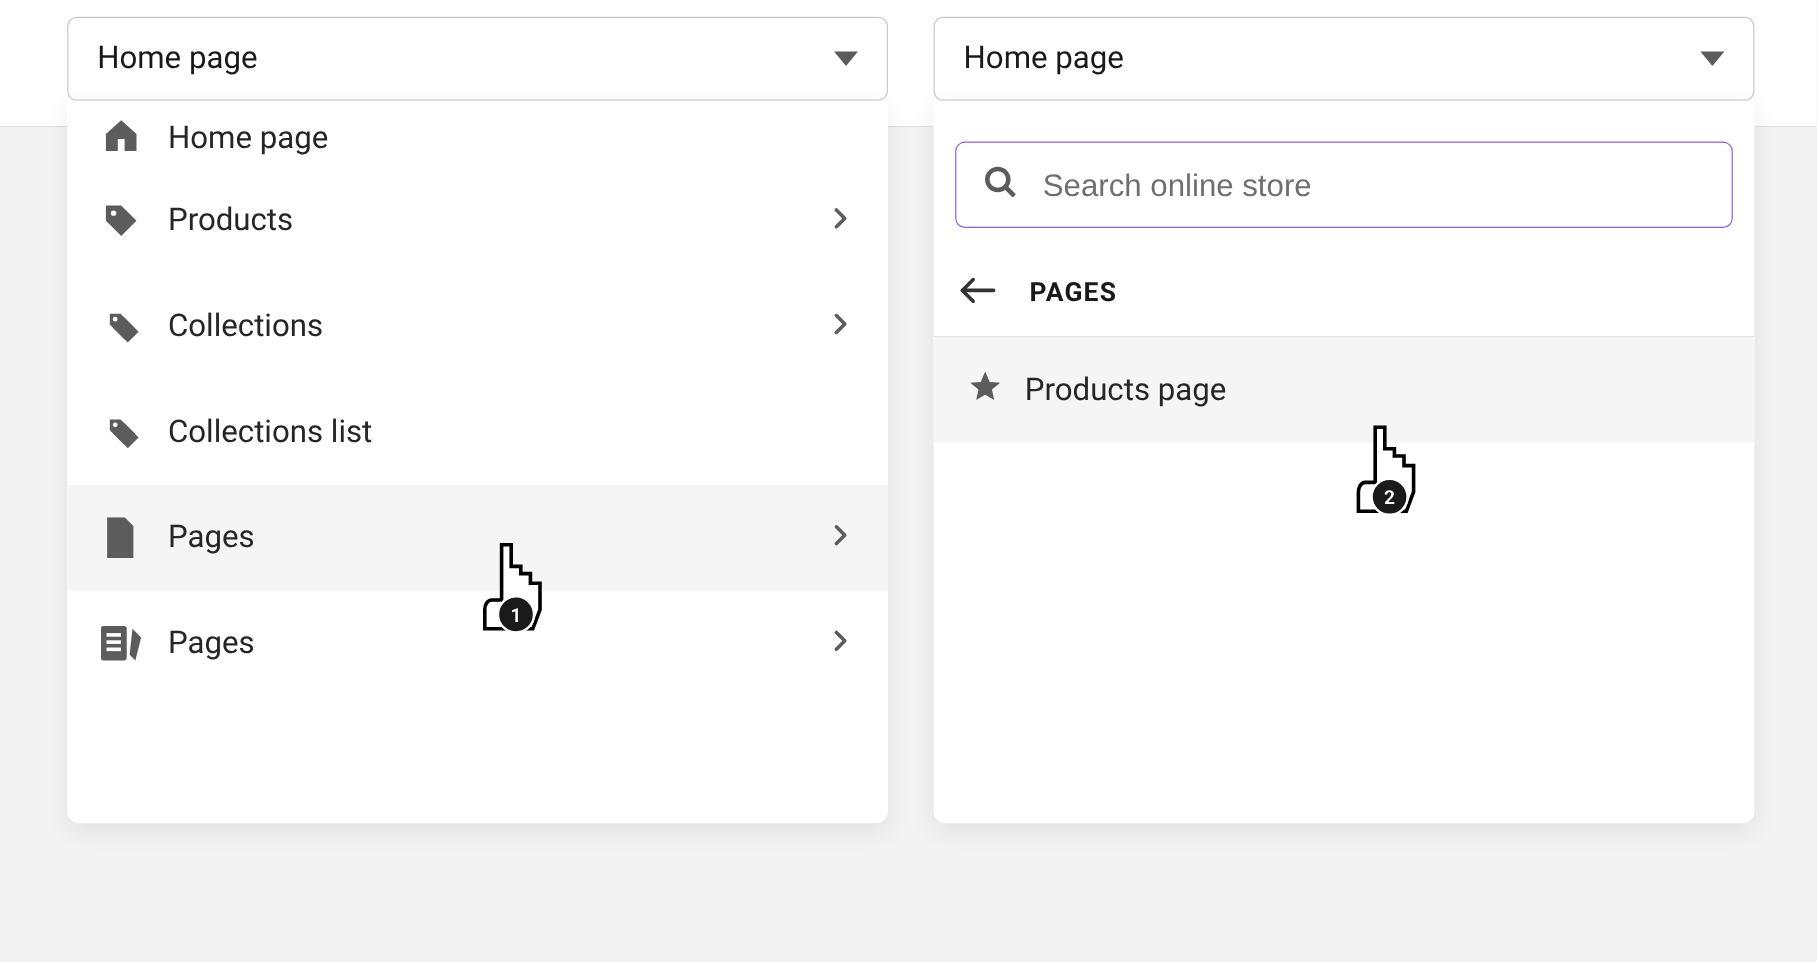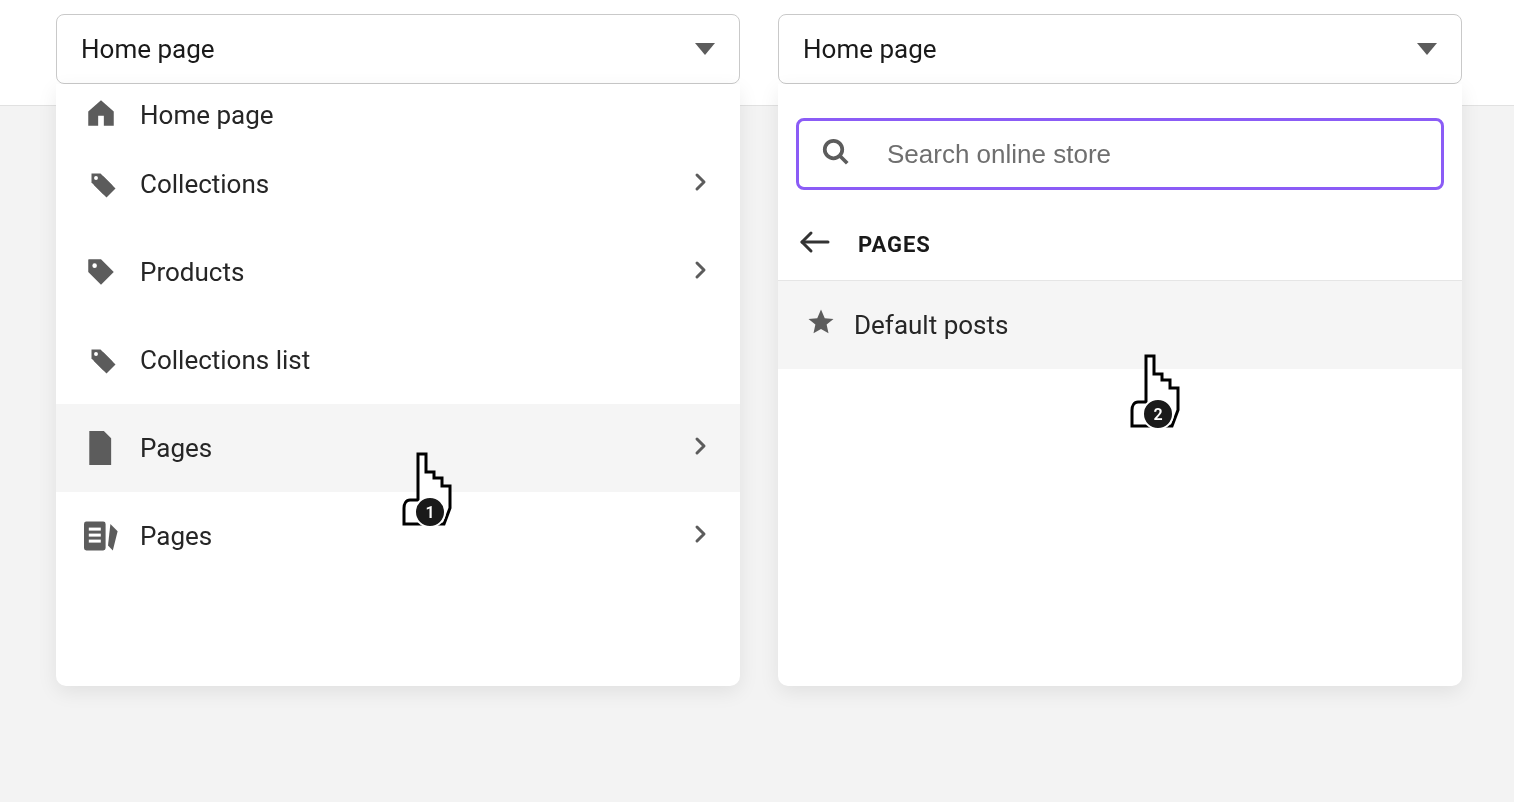--- a/index.html
+++ b/index.html
@@ -74,26 +74,26 @@
   }
   .chev-right {
     color: #5c5c5c;
   }
   .search-wrap {
     padding: 34px 18px 18px 18px;
   }
   .search-input {
     width: 100%;
     height: 72px;
-    border: 3px solid #8b5cf6;
+    border: 1px solid #8b5cf6;
     border-radius: 8px;
     display: flex;
     align-items: center;
     padding: 0 22px;
-    gap: 36px;
+    gap: 20px;
   }
   .search-input input {
     border: none;
     outline: none;
     font-size: 26px;
     color: #333;
     flex: 1;
     background: transparent;
   }
   .search-input input::placeholder { color: #6f6f6f; }
@@ -168,42 +168,42 @@
       <span class="menu-icon">
         <svg width="34" height="34" viewBox="0 0 24 24" fill="#5c5c5c">
             <path d="M3 11 L12 3 L21 11 V21 H14 V14 H10 V21 H3 Z"></path>
           </svg>
       </span>
       <span class="menu-label">Home page</span>
     </div>
 
     <div class="menu-item">
       <span class="menu-icon">
+        <svg width="34" height="34" viewBox="0 0 24 24" fill="#5c5c5c">
+            <path d="M21 12 L12 3 H4 C3 3 3 3 3 4 V12 L12 21 Z"></path>
+            <circle cx="7.5" cy="7.5" r="1.6" fill="#fff"></circle>
+          </svg>
+      </span>
+      <span class="menu-label">Products</span>
+      <span class="chev-right">
+        <svg width="24" height="24" viewBox="0 0 24 24" fill="none" stroke="#5c5c5c" stroke-width="3" stroke-linecap="round" stroke-linejoin="round">
+            <polyline points="9 5 16 12 9 19"></polyline>
+          </svg>
+      </span>
+    </div>
+
+    <div class="menu-item">
+      <span class="menu-icon">
         <svg width="36" height="36" viewBox="0 0 24 24" fill="#5c5c5c">
             <path d="M19 13 L11 5 H5 V11 L13 19 Z" transform="translate(2,2)"></path>
             <path d="M19 13 L11 5 H5 V11 L13 19 Z"></path>
             <circle cx="8" cy="8" r="1.3" fill="#fff"></circle>
           </svg>
       </span>
       <span class="menu-label">Collections</span>
-      <span class="chev-right">
-        <svg width="24" height="24" viewBox="0 0 24 24" fill="none" stroke="#5c5c5c" stroke-width="3" stroke-linecap="round" stroke-linejoin="round">
-            <polyline points="9 5 16 12 9 19"></polyline>
-          </svg>
-      </span>
-    </div>
-
-    <div class="menu-item">
-      <span class="menu-icon">
-        <svg width="34" height="34" viewBox="0 0 24 24" fill="#5c5c5c">
-            <path d="M21 12 L12 3 H4 C3 3 3 3 3 4 V12 L12 21 Z"></path>
-            <circle cx="7.5" cy="7.5" r="1.6" fill="#fff"></circle>
-          </svg>
-      </span>
-      <span class="menu-label">Products</span>
       <span class="chev-right">
         <svg width="24" height="24" viewBox="0 0 24 24" fill="none" stroke="#5c5c5c" stroke-width="3" stroke-linecap="round" stroke-linejoin="round">
             <polyline points="9 5 16 12 9 19"></polyline>
           </svg>
       </span>
     </div>
 
     <div class="menu-item">
       <span class="menu-icon">
         <svg width="36" height="36" viewBox="0 0 24 24" fill="#5c5c5c">
@@ -273,21 +273,21 @@
     </span>
     <span class="section-label">PAGES</span>
   </div>
 
   <div class="sub-item">
     <span>
       <svg width="30" height="30" viewBox="0 0 24 24" fill="#5c5c5c">
           <path d="M12 2 L15 9 L22 9.5 L16.5 14 L18 21 L12 17.5 L6 21 L7.5 14 L2 9.5 L9 9 Z"></path>
         </svg>
     </span>
-    <span>Default posts</span>
+    <span>Products page</span>
   </div>
 </div>
 
 <div class="cursor-overlay cursor1">
   <svg width="64" height="86" viewBox="0 0 64 86">
     <g fill="#fff" stroke="#000" stroke-width="3">
       <path d="M20 4 L20 50 L12 50 C8 50 6 54 6 58 L6 74 L46 74 L52 58 L52 36 L44 36 L44 28 L36 28 L36 22 L28 22 L28 4 Z"></path>
     </g>
   </svg>
   <div class="badge">1</div>

